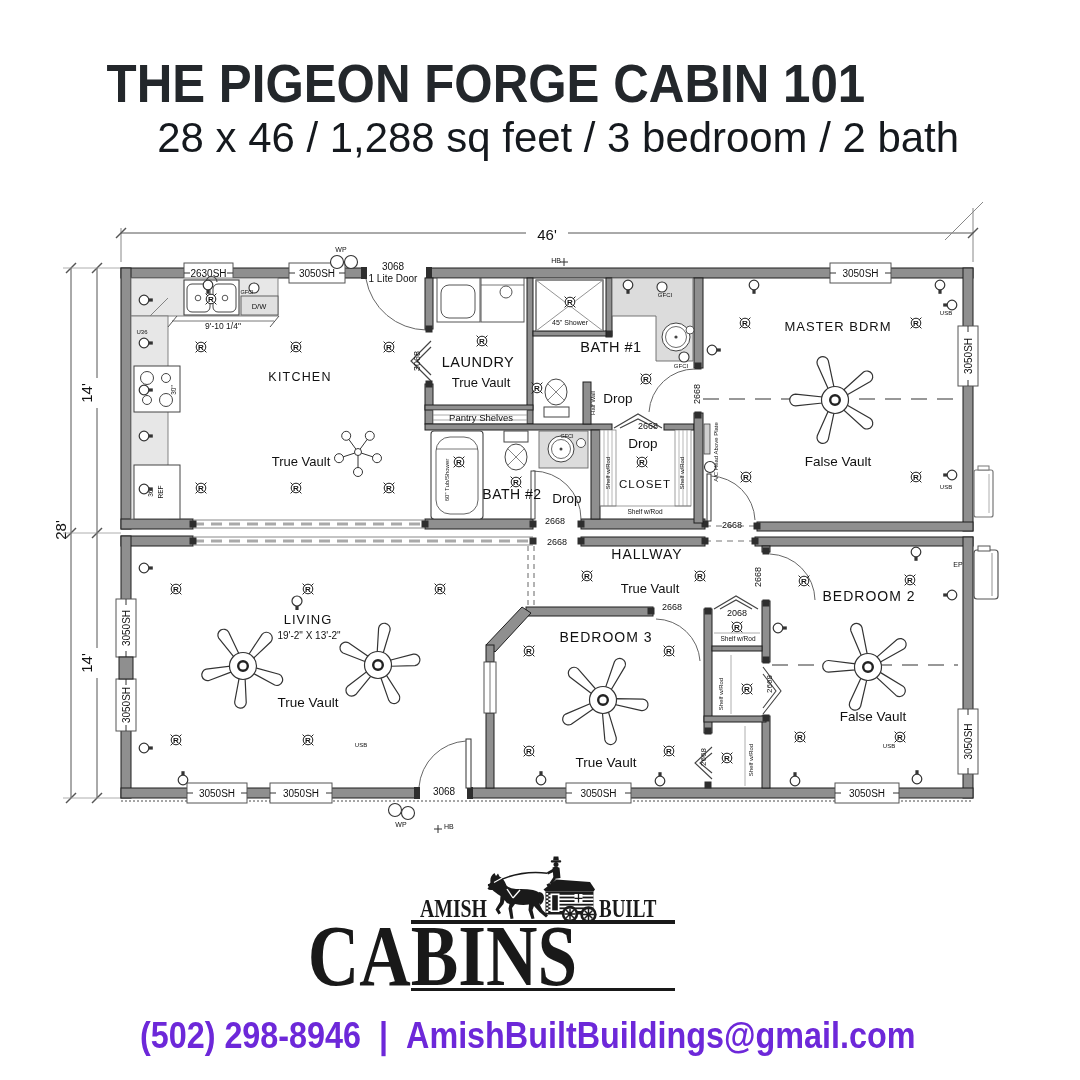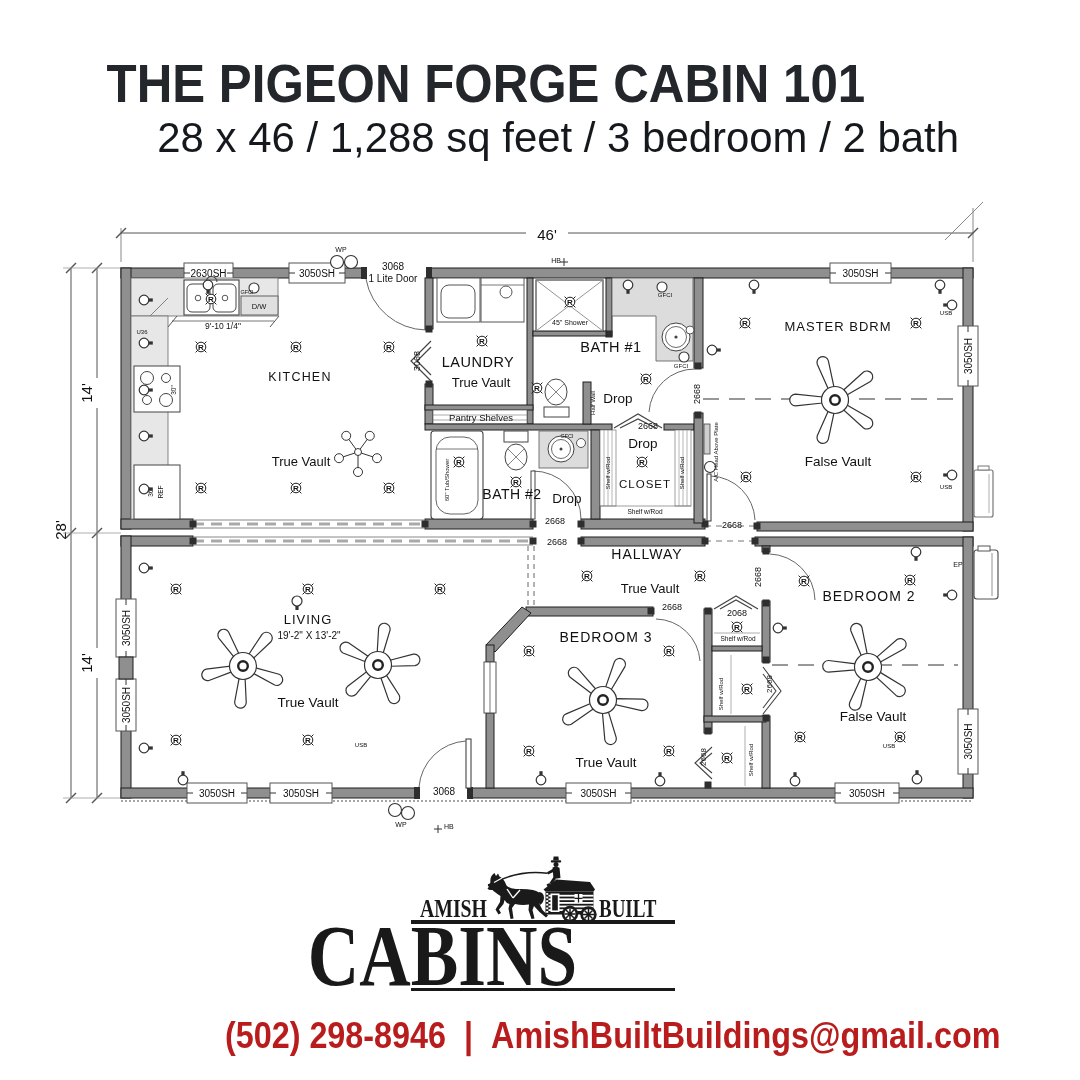--- a/index.html
+++ b/index.html
@@ -3,22 +3,22 @@
 <meta charset="utf-8">
 <style>
   html,body{margin:0;padding:0;background:#ffffff;width:1080px;height:1080px;overflow:hidden;}
   body{font-family:"Liberation Sans", sans-serif;position:relative;}
   .title{position:absolute;left:0;top:53px;width:972px;text-align:center;
     font-weight:bold;font-size:53px;color:#23272b;white-space:nowrap;letter-spacing:0px;}
   .title span{display:inline-block;transform:scaleX(0.93);transform-origin:center;}
   .subtitle{position:absolute;left:0;top:113px;width:1080px;text-align:center;
     font-size:43px;color:#15191e;white-space:nowrap;margin-left:32px;}
   .subtitle span{display:inline-block;transform:translateX(-14px) scaleX(0.975);transform-origin:center;}
-  .contact{position:absolute;left:0;top:1015px;width:1056px;text-align:right;
-    font-weight:bold;font-size:37px;color:#b91c1c;white-space:nowrap;}
+  .contact{position:absolute;left:0;top:1015px;width:1056px;text-align:center;
+    font-weight:bold;font-size:37px;color:#6d28d9;white-space:nowrap;}
   .contact span{display:inline-block;transform:scaleX(0.874);transform-origin:center;}
   .amish,.built{position:absolute;top:894px;font-family:"Liberation Serif",serif;font-weight:bold;
     font-size:26px;color:#191919;transform-origin:left top;}
   .amish{left:420px;transform:scaleX(0.76);} .built{left:599px;transform:scaleX(0.73);}
   .logoline{position:absolute;left:411px;width:264px;height:3.5px;background:#191919;}
   .cabins{position:absolute;left:0;top:905px;width:880px;text-align:center;
     font-family:"Liberation Serif",serif;font-weight:bold;font-size:87px;color:#191919;}
   .cabins span{display:inline-block;transform:translateX(2px) scaleX(0.819);transform-origin:center;letter-spacing:0px;}
 </style>
 </head>

